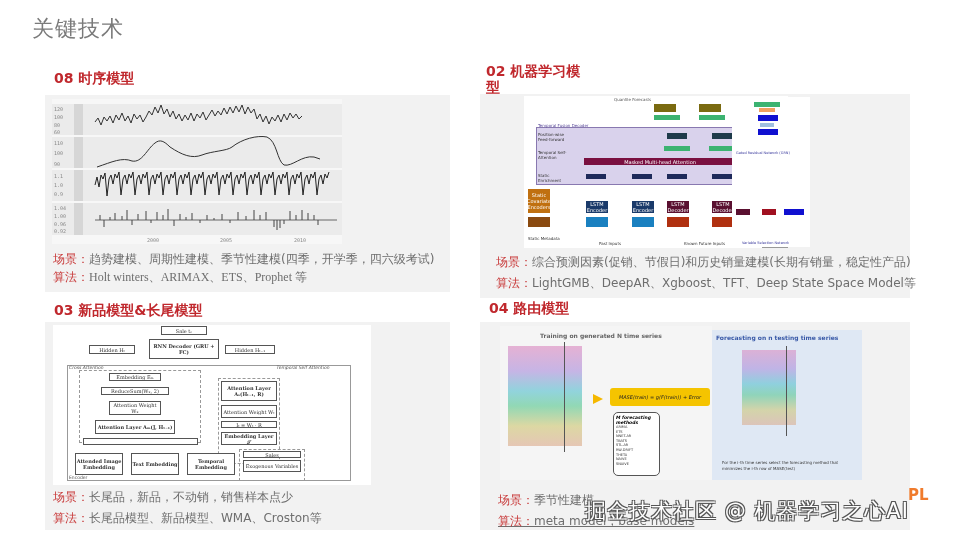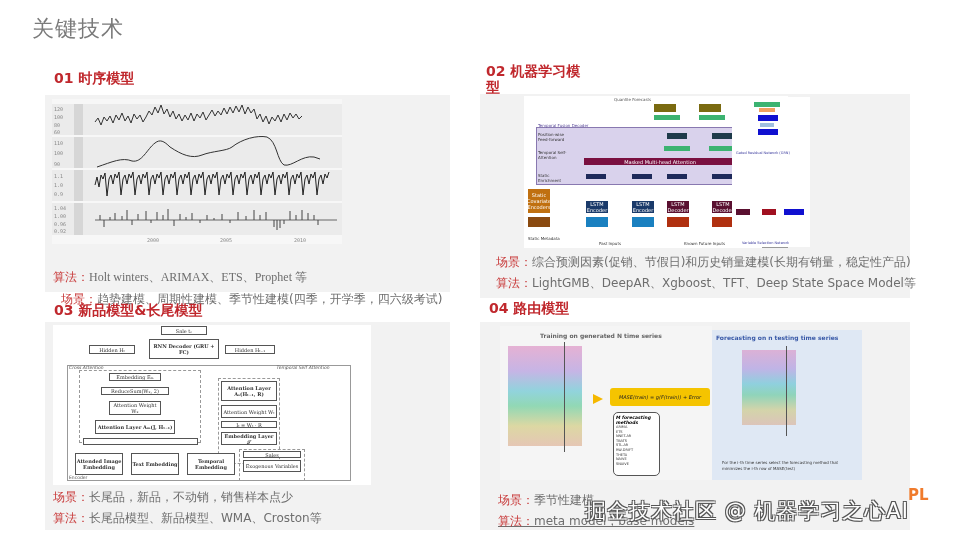--- a/index.html
+++ b/index.html
@@ -26,21 +26,21 @@
 
   .watermark { position: absolute; left: 585px; top: 497px; font-size: 21px; color: #ffffff; letter-spacing: 1px;
     text-shadow: -1px -1px 0 #555, 1px -1px 0 #555, -1px 1px 0 #555, 1px 1px 0 #555; white-space: nowrap; text-align: center; }
   .logo-mark { position: absolute; left: 908px; top: 486px; font-size: 15px; font-weight: bold; color: #f07b2c; }
 </style>
 </head>
 <body>
 
 <div class="page-title">关键技术</div>
 
-<div class="sec-title" style="left:54px;top:70px;">01 时序模型</div>
+<div class="sec-title" style="left:54px;top:70px;">08 时序模型</div>
 <div class="panel" style="left:45px;top:95px;width:405px;height:197px;">
   <div class="figure" style="left:7px;top:4px;width:290px;height:145px;background:#f7f7f7;">
     <div class="ts-strip" style="top:5px;height:31px;">
         <div class="side"></div>
       <div class="ts-axis" style="top:2px">120</div>
       <div class="ts-axis" style="top:10px">100</div>
       <div class="ts-axis" style="top:18px">80</div>
       <div class="ts-axis" style="top:25px">60</div>
     </div>
     <div class="ts-strip" style="top:38px;height:31px;">
@@ -104,21 +104,21 @@
           <line x1="250" y1="121" x2="250" y2="111"></line>
           <line x1="256" y1="121" x2="256" y2="114"></line>
           <line x1="262" y1="121" x2="262" y2="116"></line>
           <line x1="266" y1="121" x2="266" y2="126"></line>
       </g>
     </svg>
     <div class="ts-axis" style="left:95px;top:138px">2000</div>
     <div class="ts-axis" style="left:168px;top:138px">2005</div>
     <div class="ts-axis" style="left:242px;top:138px">2010</div>
   </div>
-  <div class="desc" style="left:16px;top:154px;margin-top:40px;">
+  <div class="desc" style="left:8px;top:154px;">
     <span class="lbl">场景</span><span class="sep">：</span><span>趋势建模、周期性建模、季节性建模(四季，开学季，四六级考试)</span>
   </div>
   <div class="desc" style="left:8px;top:172px;font-family:Liberation Serif, serif;">
     <span class="lbl">算法</span><span class="sep">：</span><span>Holt winters、ARIMAX、ETS、Prophet 等</span>
   </div>
 </div>
 
 <div class="sec-title" style="left:486px;top:63px;">
   <div>02 机器学习模</div>
   <div>型</div>

